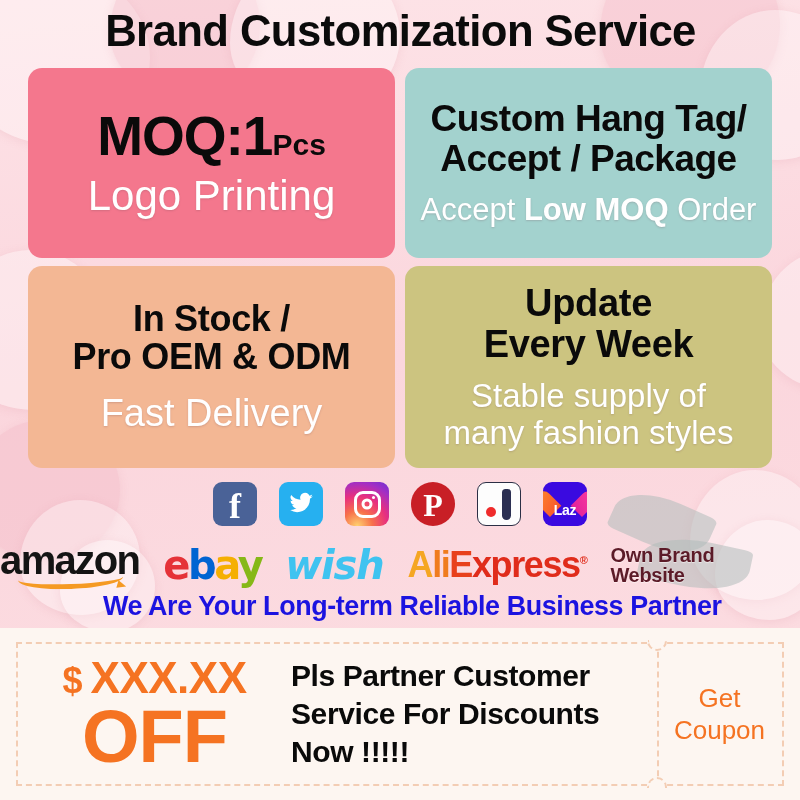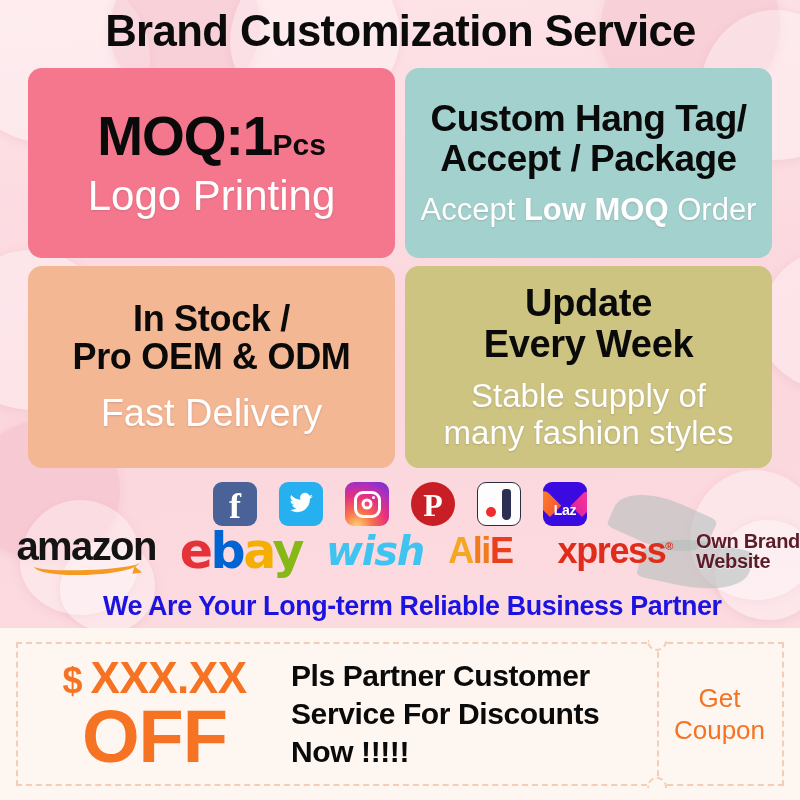--- a/index.html
+++ b/index.html
@@ -235,27 +235,27 @@
     color: #fff;
     font-size: 14px;
     font-weight: bold;
     letter-spacing: -0.3px;
     margin-top: 12px;
   }
 
   
   .market-row {
     position: absolute;
-    top: 522px;
+    top: 536px;
     left: 0;
     width: 800px;
     height: 58px;
     display: flex;
     align-items: center;
-    justify-content: flex-end;
+    justify-content: flex-start;
     gap: 24px;
     z-index: 3;
   }
   .logo { position: relative; flex: 0 0 auto; }
 
   .logo-amazon { padding-bottom: 10px; }
   .logo-amazon .word {
     font-size: 40px;
     font-weight: bold;
     color: #141414;
@@ -275,21 +275,21 @@
     position: absolute;
     right: -3px; bottom: -7px;
     width: 0; height: 0;
     border-left: 9px solid #f59a23;
     border-top: 4px solid transparent;
     border-bottom: 4px solid transparent;
     transform: rotate(18deg);
   }
 
   .logo-ebay .word {
-    font-size: 49px;
+    font-size: 40px;
     font-weight: bold;
     letter-spacing: -2.4px;
     line-height: 1;
     font-family: "DejaVu Sans", sans-serif;
   }
   .eb-e { color: #e53238; }
   .eb-b { color: #0064d2; }
   .eb-a { color: #f5af02; }
   .eb-y { color: #86b817; }
 
@@ -305,21 +305,21 @@
 
   .logo-aliexpress .word {
     font-size: 36px;
     font-weight: bold;
     letter-spacing: -1.4px;
     line-height: 1;
   }
   .ali-a { color: #f5a623; }
   .ali-li { color: #f07c1e; }
   .ali-e { color: #e8401c; }
-  .ali-rest { color: #e02c1b; margin-left: 45px; }
+  .ali-rest { color: #e02c1b; }
   .ali-tm {
     font-size: 11px;
     vertical-align: super;
     color: #e02c1b;
   }
 
   .logo-own { line-height: 1.02; text-align: left; }
   .logo-own .l1, .logo-own .l2 {
     font-size: 20px;
     font-weight: bold;

